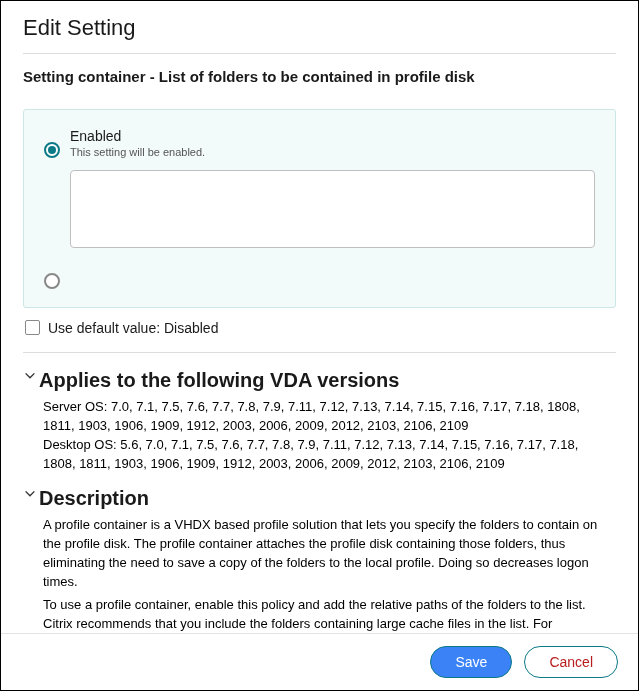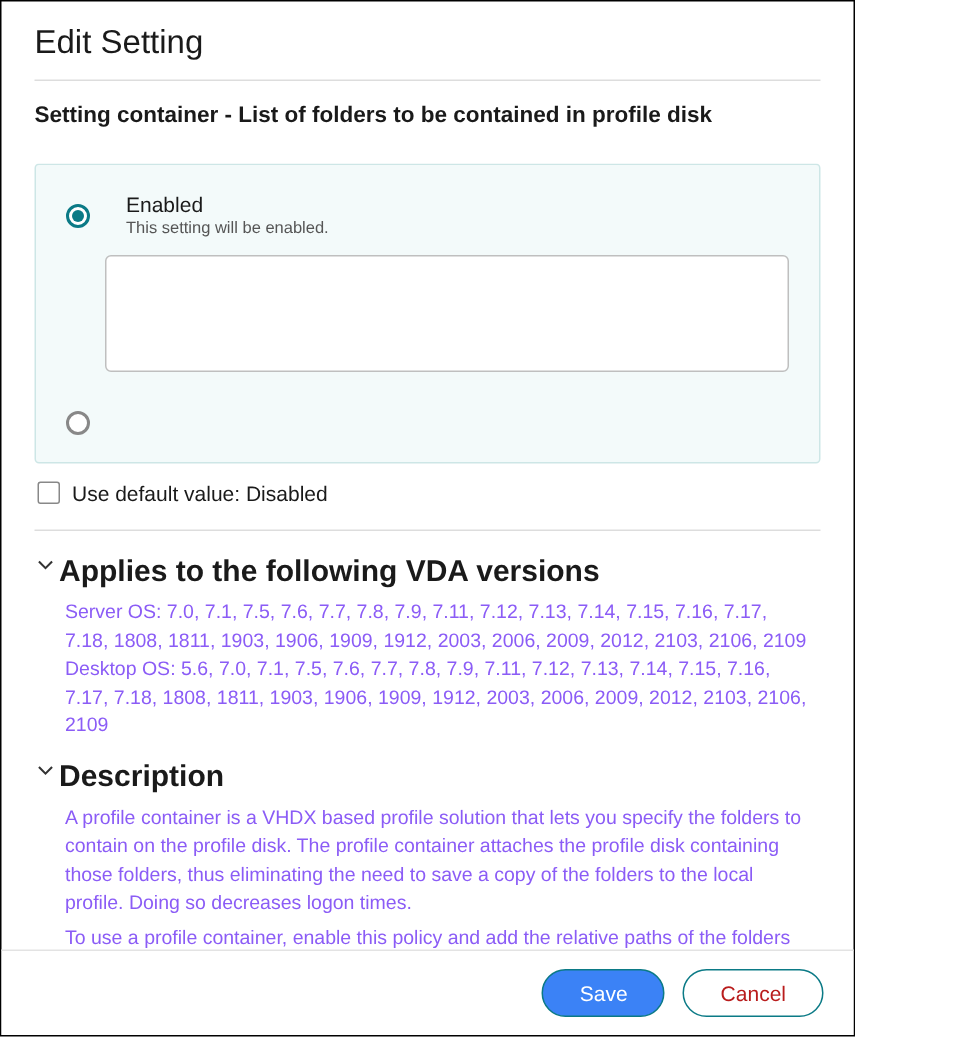--- a/index.html
+++ b/index.html
@@ -1,18 +1,18 @@
 <!DOCTYPE html>
 <html><head>
 <meta charset="utf-8">
 <style>
   * { box-sizing: border-box; }
   html, body { margin: 0; padding: 0; font-family: Arial, Helvetica, sans-serif; color: #1a1a1a; }
   .window {
-    width: 570px;
+    width: 639px;
     height: 691px;
     border: 1px solid #000;
     background: #fff;
     position: relative;
     display: flex;
     flex-direction: column;
   }
   .header {
     padding: 14px 22px 10px 22px;
   }
@@ -39,22 +39,22 @@
     flex-direction: column;
   }
   .option-box {
     border: 1px solid #cde6e6;
     background: #f3fafa;
     border-radius: 3px;
     padding: 18px 20px 18px 20px;
   }
   .radio-row {
     display: flex;
-    align-items: center;
-    gap: 24px;
+    align-items: flex-end;
+    gap: 10px;
   }
   .radio-outer {
     width: 16px; height: 16px;
     border-radius: 50%;
     border: 2px solid #888;
     display: inline-flex;
     align-items: center;
     justify-content: center;
     margin-top: 1px;
     flex-shrink: 0;
@@ -123,21 +123,21 @@
     cursor: pointer;
   }
   .chevron {
     width: 14px; height: 14px;
     flex-shrink: 0;
   }
   .section-body {
     font-size: 13px;
     line-height: 1.45;
     margin: 0 0 14px 20px;
-    color: #8b5cf6;
+    color: #000000;
   }
   .footer {
     border-top: 1px solid #e3e3e3;
     padding: 12px 20px;
     display: flex;
     justify-content: flex-end;
     gap: 12px;
     background: #fff;
   }
   .btn {

